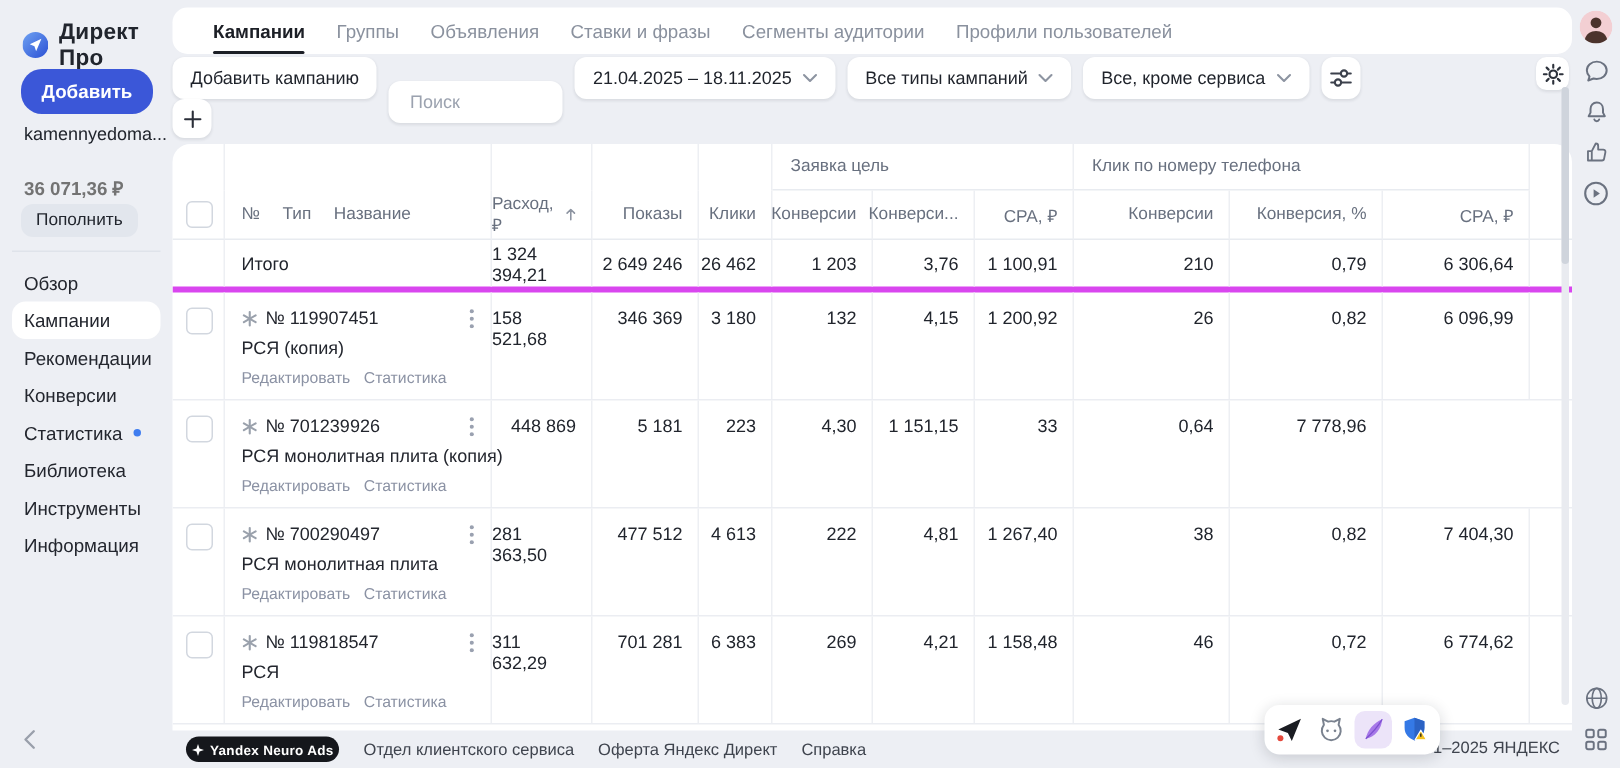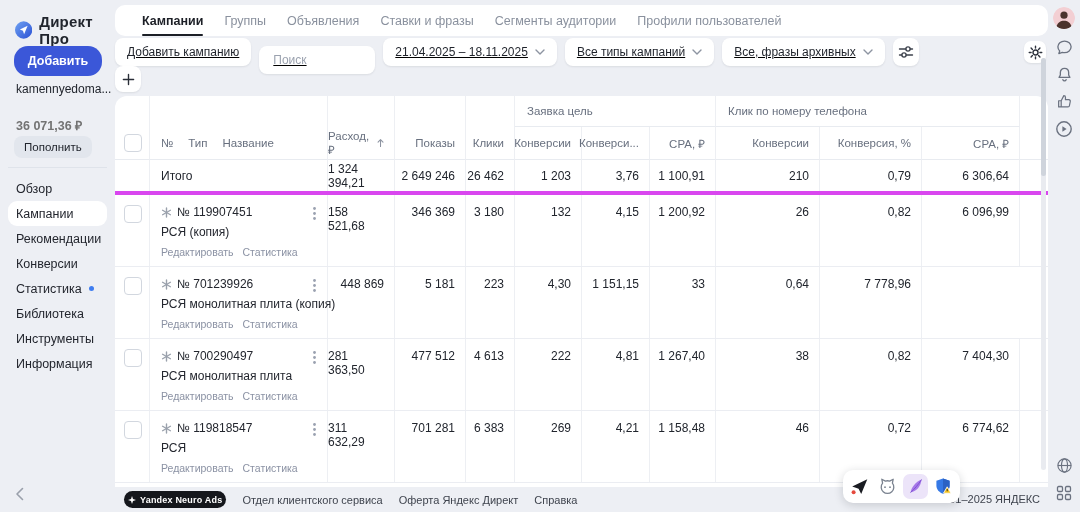--- a/index.html
+++ b/index.html
@@ -23,21 +23,21 @@
   .menu-dot{width:5px;height:5px;border-radius:50%;background:#3f7df0;margin-left:7px;display:none;}
   .menu-dot.on{display:inline-block;}
   .collapse{position:absolute;left:15px;bottom:7px;cursor:pointer;}
   
   .tabbar{position:absolute;left:115px;top:5px;width:933px;height:31px;background:#fff;border-radius:10px;
     display:flex;align-items:center;gap:21px;padding-left:27px;box-sizing:border-box;}
   .tab{position:relative;height:31px;display:flex;align-items:center;font-size:12.5px;color:#8a919e;cursor:pointer;white-space:nowrap;}
   .tab.active{color:#1c1f26;font-weight:700;}
   .tab.active::after{content:"";position:absolute;left:0;right:0;bottom:0;height:2.5px;background:#1c1f26;border-radius:2px;}
   
-  .toolbar{position:absolute;left:115px;top:38px;width:933px;height:28px;display:flex;align-items:center;gap:8px;text-decoration:underline;}
+  .toolbar{position:absolute;left:115px;top:38px;width:933px;height:28px;display:flex;gap:8px;}
   .tbtn{background:#fff;border-radius:8px;height:28px;display:flex;align-items:center;gap:7px;padding:0 12px;
     font-size:12px;color:#1f232b;box-shadow:0 1px 2px rgba(25,30,45,.09);cursor:pointer;box-sizing:border-box;white-space:nowrap;}
   .searchbox{width:116px;justify-content:space-between;cursor:text;margin-top:16px;}
   .searchbox input{border:0;outline:0;width:92px;font-size:12px;color:#1f232b;background:transparent;font-family:"Liberation Sans",sans-serif;}
   .searchbox input::placeholder{color:#9ba2af;}
   .iconbtn{width:26px;padding:0;justify-content:center;}
   .gearbtn{margin-left:auto;margin-right:2px;width:22px;height:22px;border-radius:7px;background:#fff;
     box-shadow:0 1px 2px rgba(25,30,45,.09);display:flex;align-items:center;justify-content:center;cursor:pointer;}
   .plusbtn{position:absolute;left:115px;top:66px;width:26px;height:26px;background:#fff;border-radius:8px;
     box-shadow:0 1px 2px rgba(25,30,45,.09);display:flex;align-items:center;justify-content:center;cursor:pointer;}
@@ -207,21 +207,21 @@
         <path d="M1 1l4 4 4-4" fill="none" stroke="#8d94a1" stroke-width="1.4" stroke-linecap="round" stroke-linejoin="round"></path>
       </svg>
     </div>
     <div class="tbtn">
       <span>Все типы кампаний</span>
       <svg width="10" height="6" viewBox="0 0 10 6">
         <path d="M1 1l4 4 4-4" fill="none" stroke="#8d94a1" stroke-width="1.4" stroke-linecap="round" stroke-linejoin="round"></path>
       </svg>
     </div>
     <div class="tbtn">
-      <span>Все, фразы архивных</span>
+      <span>Все, кроме сервиса</span>
       <svg width="10" height="6" viewBox="0 0 10 6">
         <path d="M1 1l4 4 4-4" fill="none" stroke="#8d94a1" stroke-width="1.4" stroke-linecap="round" stroke-linejoin="round"></path>
       </svg>
     </div>
     <div class="tbtn iconbtn">
       <svg width="16" height="16" viewBox="0 0 16 16">
         <g stroke="#3c414c" stroke-width="1.4" stroke-linecap="round" fill="#fff">
           <line x1="1.5" y1="5" x2="14.5" y2="5"></line>
             <line x1="1.5" y1="11" x2="14.5" y2="11"></line>
           <circle cx="10" cy="5" r="2.1"></circle>

